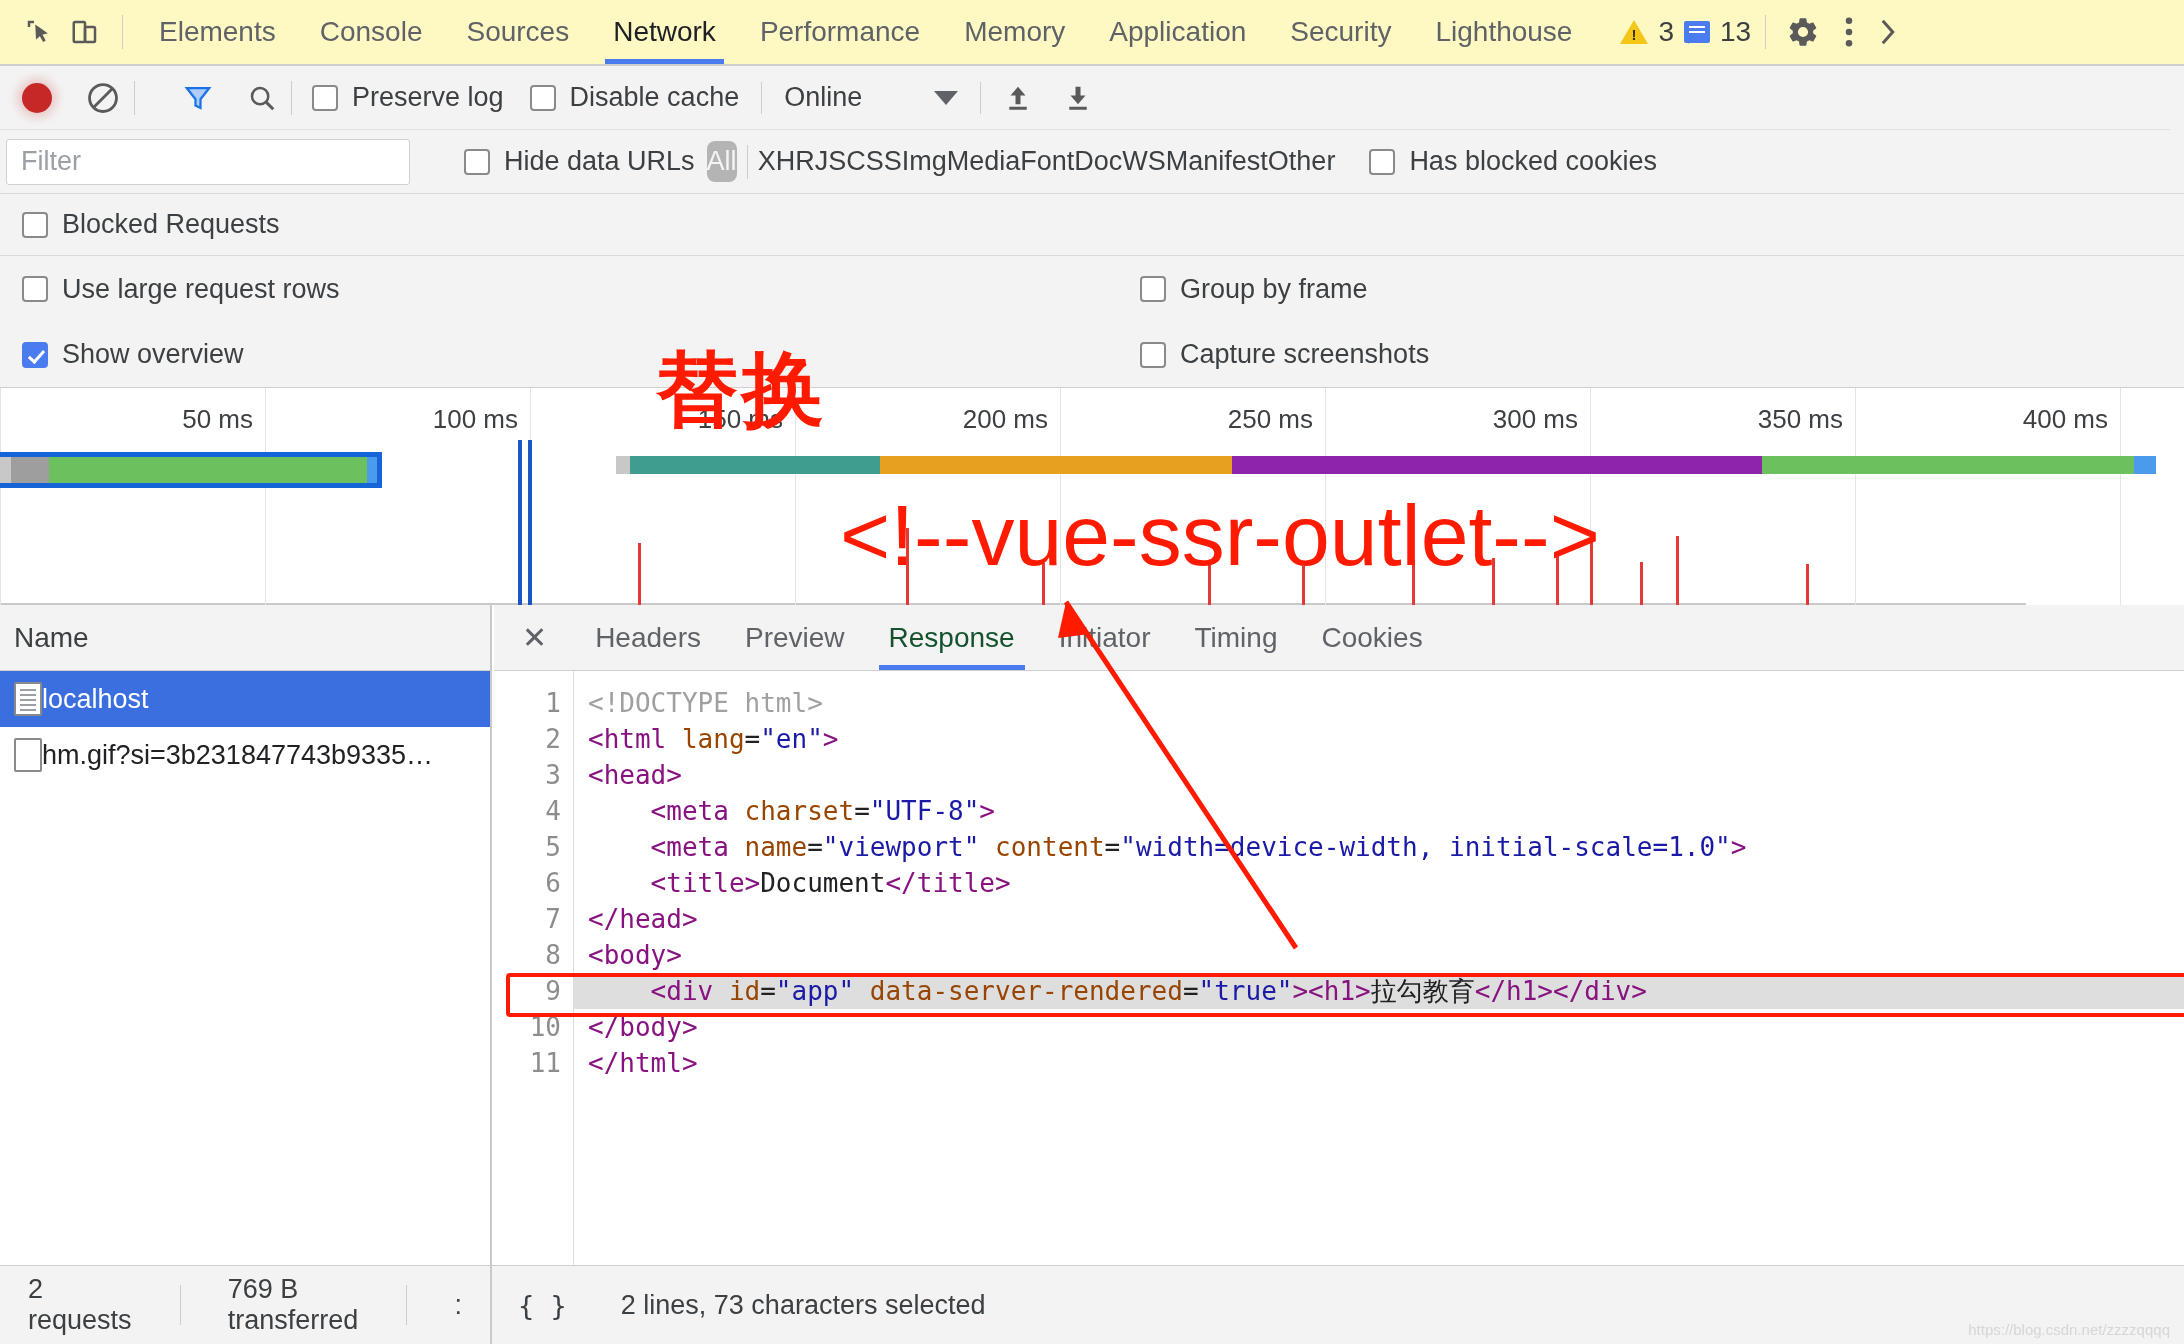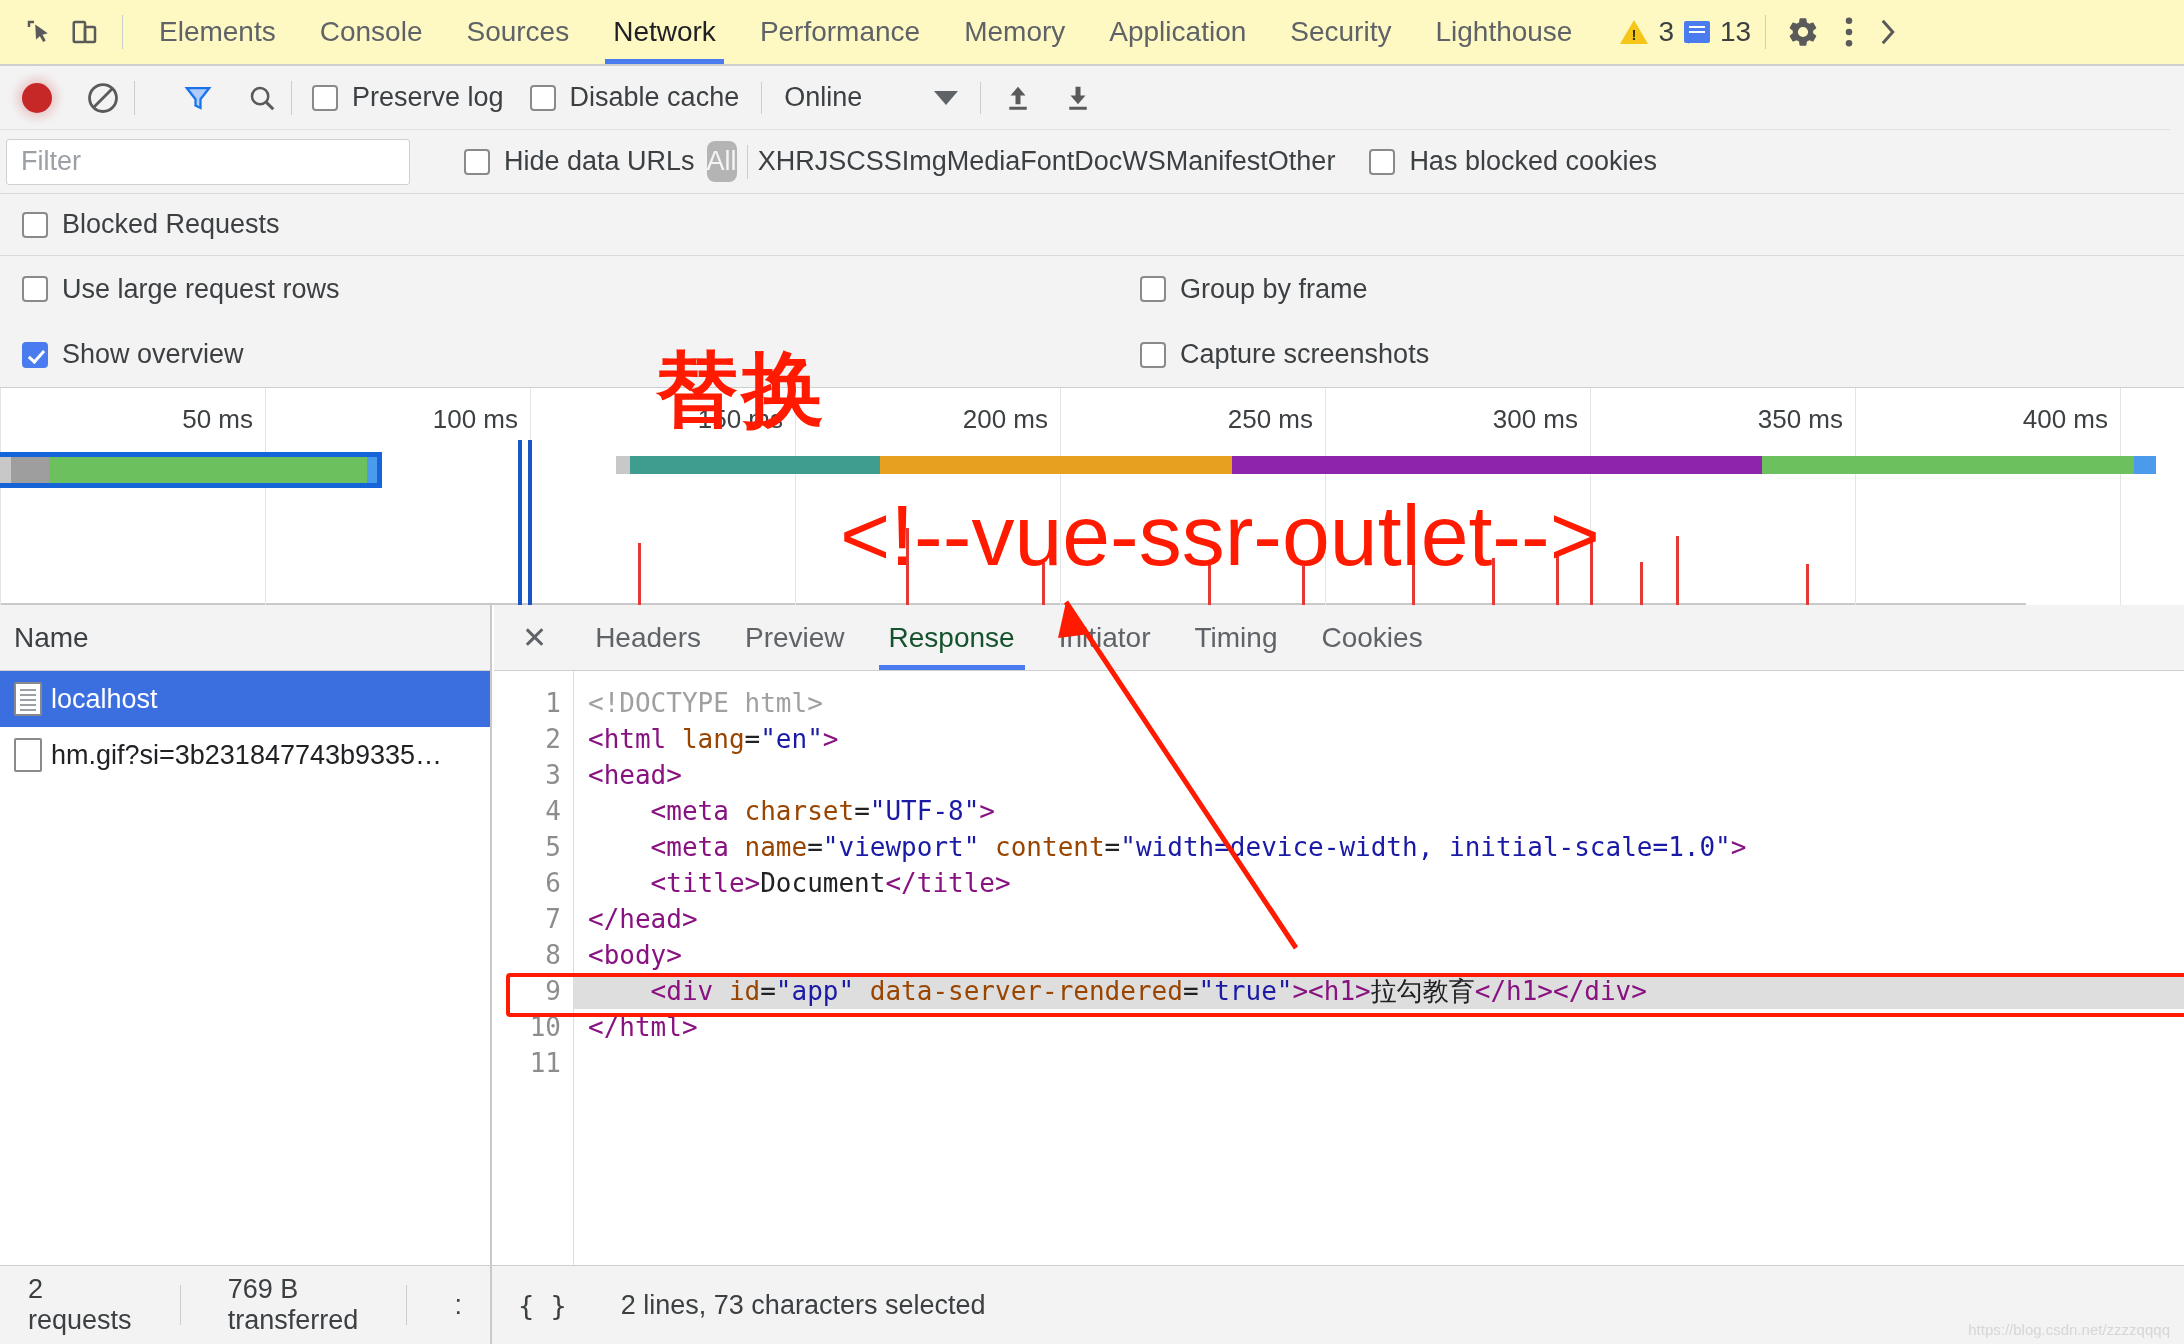--- a/index.html
+++ b/index.html
@@ -147,21 +147,21 @@
   .namecol {
     position: absolute; left: 0; top: 605px; width: 492px; height: 660px;
     background: #fff; border-right: 2px solid #c9c9c9;
   }
   .namehdr {
     height: 66px; background: #f3f3f3; border-bottom: 1px solid #cfcfcf;
     display: flex; align-items: center; padding-left: 14px;
     font-size: 28px; color: #3c4043;
   }
   .reqrow {
-    height: 56px; display: flex; align-items: center; gap: 9px;
+    height: 56px; display: flex; align-items: center; gap: 0;
     padding-left: 14px; font-size: 27px; color: #202124;
     white-space: nowrap; overflow: hidden;
   }
   .reqrow.sel { background: #3b6fe0; color: #fff; }
   .doc-ic {
     width: 28px; height: 34px; background: #fff; border: 2px solid #8a8a8a;
     flex: none; position: relative; border-radius: 2px;
   }
   .doc-ic.lines::after {
     content: ""; position: absolute; left: 4px; top: 5px; width: 16px; height: 2px;
@@ -521,20 +521,21 @@
       <div class="codelines" id="codelines">
           <div class="cline"><span class="t-grey">&lt;!DOCTYPE html&gt;</span></div>
           <div class="cline"><span class="t-tag">&lt;html </span><span class="t-attr">lang</span><span class="t-txt">=</span><span class="t-val">"en"</span><span class="t-tag">&gt;</span></div>
           <div class="cline"><span class="t-tag">&lt;head&gt;</span></div>
           <div class="cline"><span class="t-tag">    &lt;meta </span><span class="t-attr">charset</span><span class="t-txt">=</span><span class="t-val">"UTF-8"</span><span class="t-tag">&gt;</span></div>
           <div class="cline"><span class="t-tag">    &lt;meta </span><span class="t-attr">name</span><span class="t-txt">=</span><span class="t-val">"viewport"</span><span class="t-txt"> </span><span class="t-attr">content</span><span class="t-txt">=</span><span class="t-val">"width=device-width, initial-scale=1.0"</span><span class="t-tag">&gt;</span></div>
           <div class="cline"><span class="t-tag">    &lt;title&gt;</span><span class="t-txt">Document</span><span class="t-tag">&lt;/title&gt;</span></div>
           <div class="cline"><span class="t-tag">&lt;/head&gt;</span></div>
           <div class="cline"><span class="t-tag">&lt;body&gt;</span></div>
           <div class="cline hl" style="position: relative;"><span class="t-tag">    &lt;div </span><span class="t-attr">id</span><span class="t-txt">=</span><span class="t-val">"app"</span><span class="t-txt"> </span><span class="t-attr">data-server-rendered</span><span class="t-txt">=</span><span class="t-val">"true"</span><span class="t-tag">&gt;&lt;h1&gt;</span><span class="t-txt">拉勾教育</span><span class="t-tag">&lt;/h1&gt;&lt;/div&gt;</span><div class="redbox"></div></div>
+          <div class="cline"><span class="t-tag">&lt;/body&gt;</span></div>
           <div class="cline"><span class="t-tag">&lt;/html&gt;</span></div>
         </div>
     </div>
   </div>
 
   <div class="statusbar">
     <div class="sb-left">
       <div class="sb-seg">2 requests</div>
       <div class="sb-sep"></div>
       <div class="sb-seg">769 B transferred</div>

